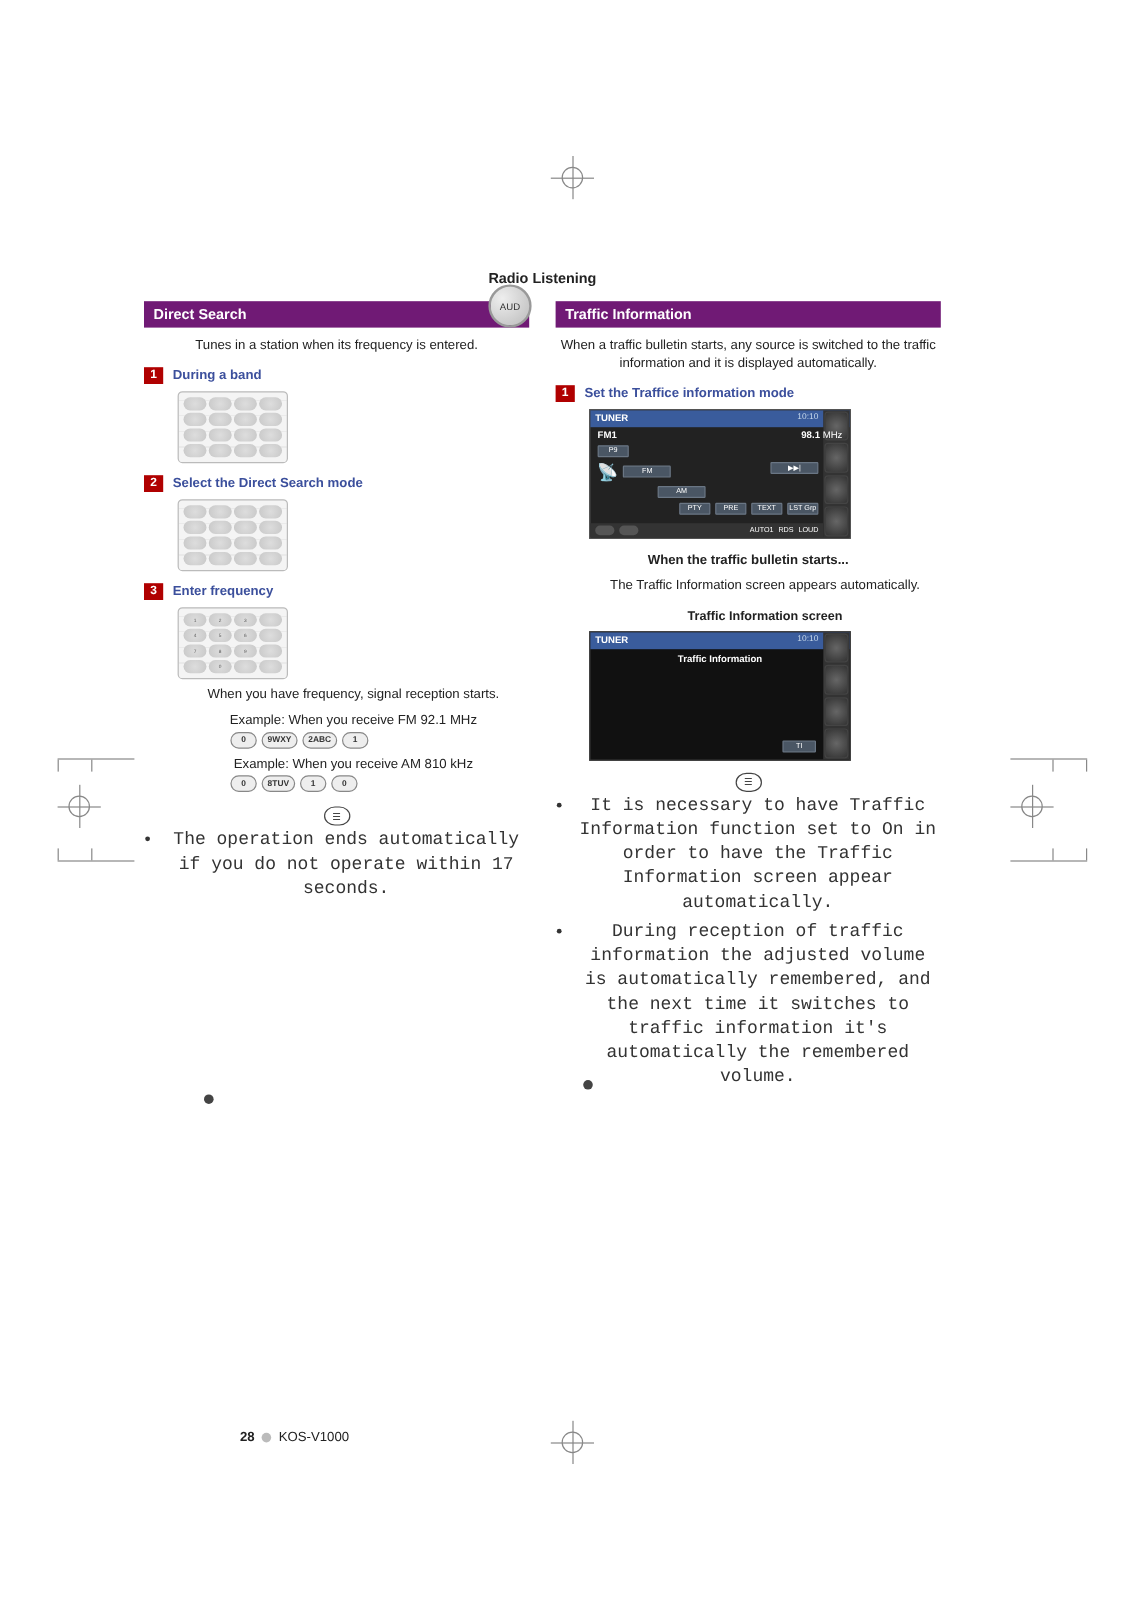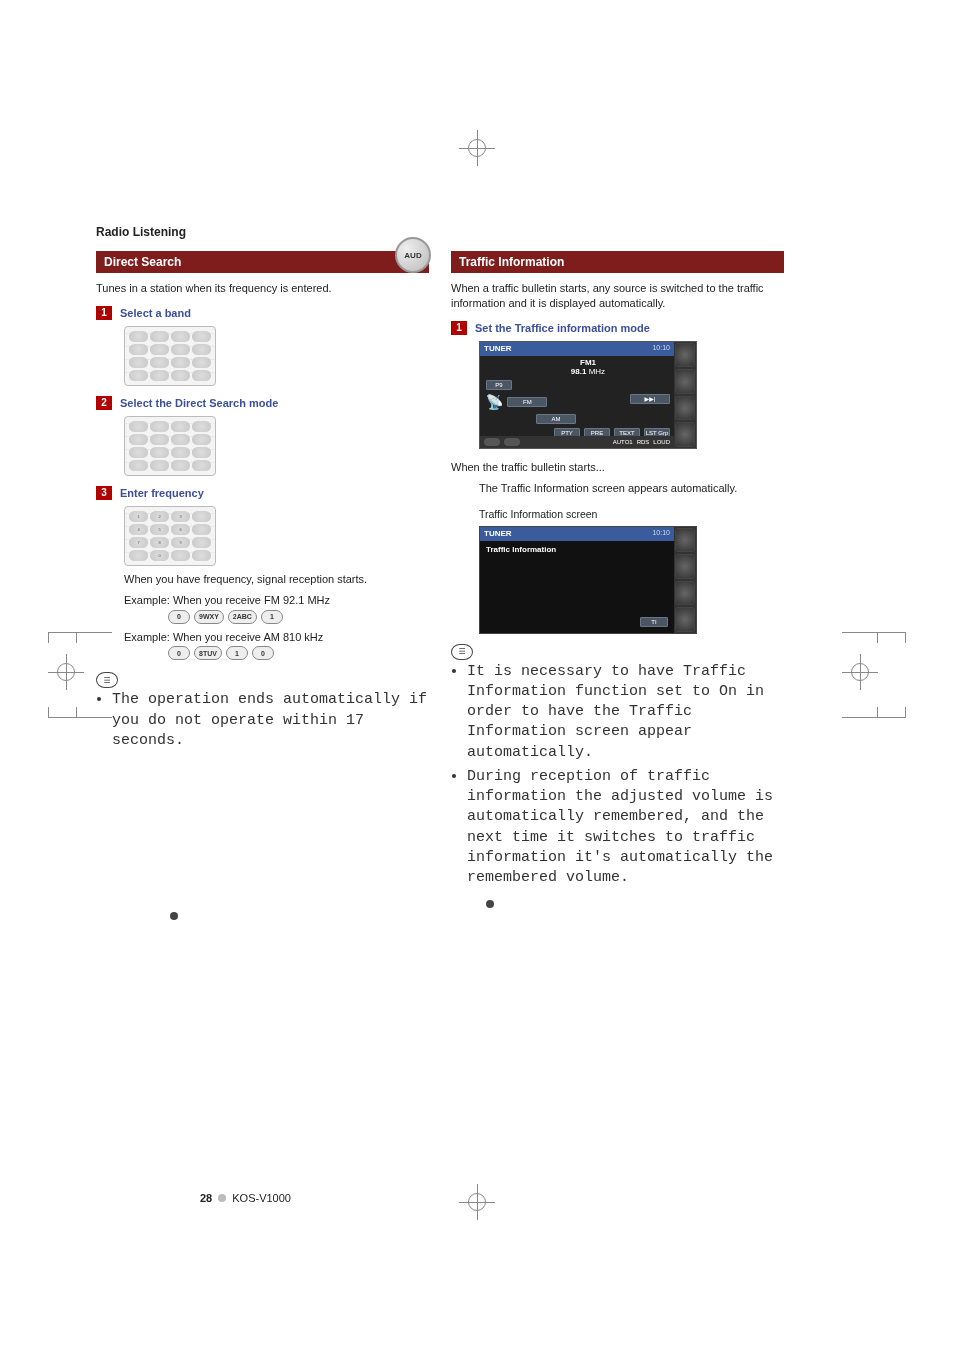--- a/index.html
+++ b/index.html
@@ -5,37 +5,38 @@
   * { margin: 0; padding: 0; box-sizing: border-box; }
   body {
     width: 954px;
     height: 1350px;
     background: #fff;
     font-family: "Helvetica Neue", Arial, sans-serif;
     color: #222;
     position: relative;
   }
   .page {
-    padding: 225px 170px 60px 96px;
+    padding: 225px 170px 60px 120px;
+    text-align: center;
   }
   .section-title {
     font-weight: bold;
     font-size: 12px;
     margin-bottom: 12px;
   }
   .cols {
     display: flex;
     gap: 22px;
   }
   .col {
     flex: 1;
     min-width: 0;
   }
   .headerbar {
-    background: #7f1d1d;
+    background: #701a75;
     color: #fff;
     font-weight: bold;
     font-size: 12px;
     padding: 4px 8px;
     display: flex;
     align-items: center;
     position: relative;
   }
   .aud-badge {
     position: absolute;
@@ -43,21 +44,21 @@
     top: -14px;
     width: 36px;
     height: 36px;
     border-radius: 50%;
     border: 2px solid #999;
     background: radial-gradient(circle at 30% 30%, #eee, #bbb);
     display: flex;
     align-items: center;
     justify-content: center;
     font-size: 8px;
-    font-weight: bold;
+    font-weight: normal;
     color: #333;
   }
   .intro {
     font-size: 11px;
     margin: 8px 0 10px;
     line-height: 1.35;
   }
   .step {
     margin: 10px 0 6px;
   }
@@ -137,41 +138,41 @@
   }
   .note-list li {
     font-size: 15px;
     line-height: 1.35;
     margin-bottom: 4px;
     color: #333;
     font-family: Liberation Mono, monospace;
   }
   .sub-h {
     font-size: 11px;
-    font-weight: normal;
+    font-weight: bold;
     margin: 12px 0 4px;
   }
   .indent-block { margin-left: 28px; }
   .screenshot {
     margin: 6px 0 4px 28px;
     width: 218px;
     height: 108px;
     background: #222;
     border: 1px solid #555;
     position: relative;
     color: #fff;
     font-size: 8px;
   }
   .ss-titlebar {
     background: #3a5c9c;
     height: 14px;
     display:flex; align-items:center; padding: 0 4px;
     font-weight:bold;
   }
-  .ss-row { display:flex; align-items:center; justify-content:space-between; padding: 2px 6px; flex-direction: column; }
+  .ss-row { display:flex; align-items:center; justify-content:space-between; padding: 2px 6px; }
   .ss-btns { display:flex; gap:4px; padding: 2px 6px; }
   .ss-btn { background:#4a5664; border:1px solid #6a7684; height:10px; min-width:26px; font-size:6px; display:flex;align-items:center;justify-content:center; border-radius:1px;}
   .ss-right { position:absolute; right:0; top:0; bottom:0; width:22px; background:#333; display:flex; flex-direction:column;}
   .ss-ricon{ flex:1; border:1px solid #444; margin:1px; background:radial-gradient(circle,#666,#333); border-radius:3px;}
   .ss-time { position:absolute; top:0; right:24px; font-size:7px; padding:2px 2px; color:#cde;}
   .ss-body { position:relative; height: calc(100% - 14px - 12px); }
   .ss-footer { position:absolute; bottom:0; left:0; right:22px; height:12px; background:#333; display:flex; align-items:center; padding:0 4px; gap:4px;}
   .ss-footer .pill{ background:#555; border-radius:6px; width:16px; height:8px;}
   .screenshot2 {
     margin: 6px 0 4px 28px;
@@ -216,21 +217,21 @@
     <div class="col">
       <div class="headerbar">
         <span>Direct Search</span>
         <span class="aud-badge">AUD</span>
       </div>
       <p class="intro">Tunes in a station when its frequency is entered.</p>
 
       <div class="step">
         <div class="step-row">
           <span class="step-num">1</span>
-          <span class="step-label">Select a band</span>
+          <span class="step-label">During a band</span>
         </div>
         <div class="remote-img">
           <span></span>
             <span></span>
             <span></span>
             <span></span>
           <span></span>
             <span></span>
             <span></span>
             <span></span>

